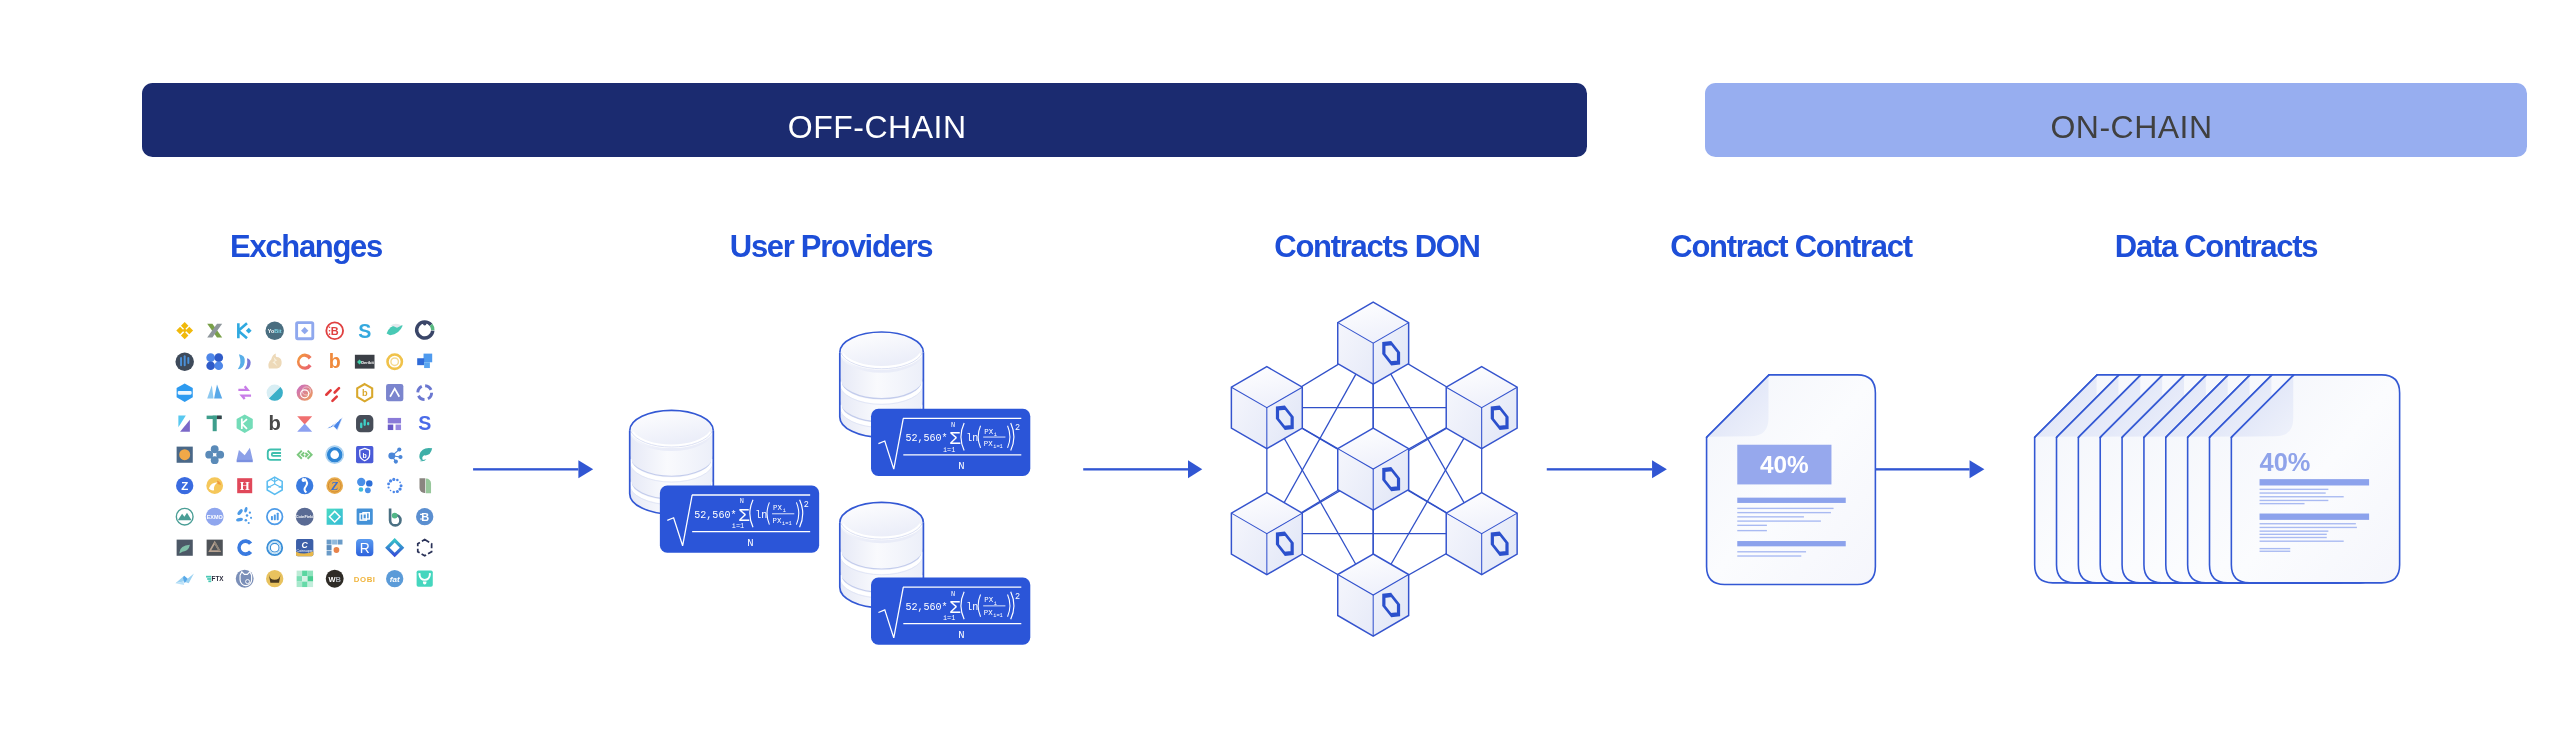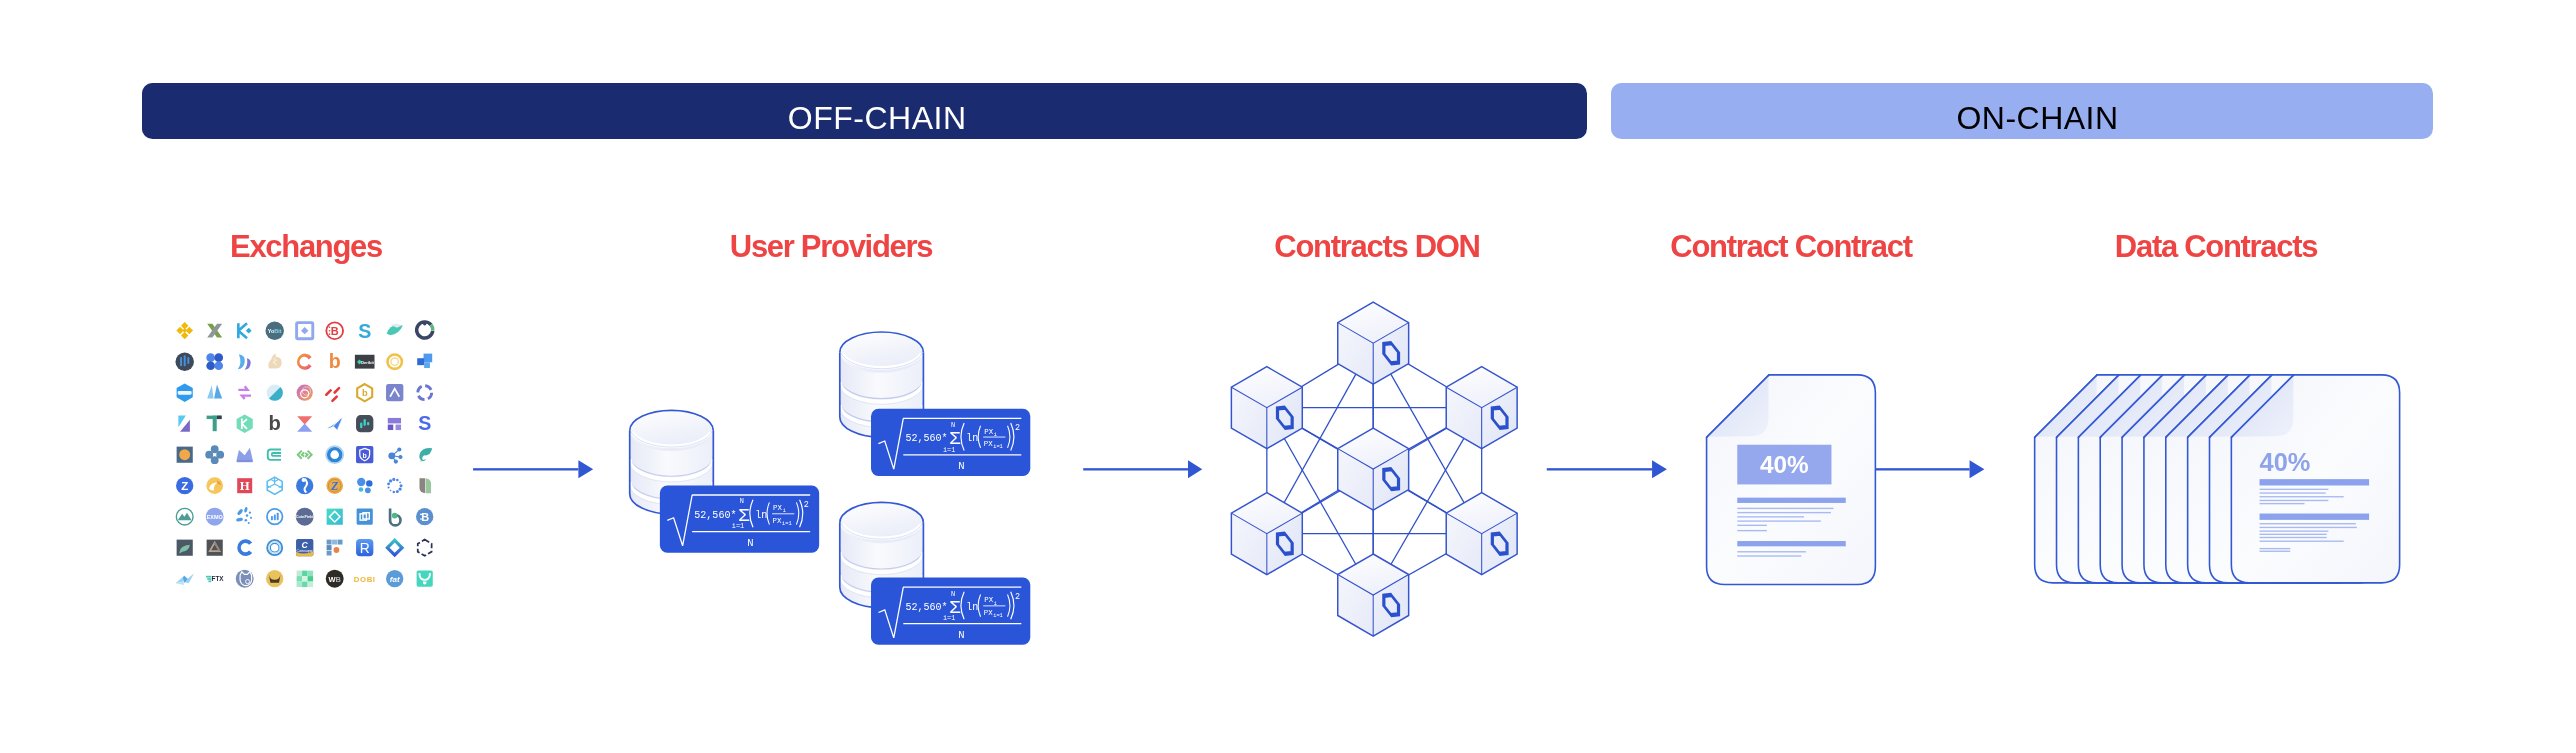--- a/index.html
+++ b/index.html
@@ -1,20 +1,20 @@
 <!DOCTYPE html>
 <html style="font-size:8.5px"><head><meta charset="utf-8">
 <style>
 *{margin:0;padding:0;box-sizing:border-box}
 html,body{background:#fff}
 #canvas{position:relative;width:2576px;height:754px;background:#fff;font-family:"Liberation Sans",sans-serif;overflow:hidden}
-.bar{position:absolute;top:83px;height:56px;border-radius:10.6px;display:flex;align-items:center;justify-content:center;font-size:32px;font-weight:500;letter-spacing:0.5px;padding-top:14px}
+.bar{position:absolute;top:83px;height:74px;border-radius:10.6px;display:flex;align-items:center;justify-content:center;font-size:32px;font-weight:500;letter-spacing:0.5px;padding-top:14px}
 #offchain{left:142px;width:1445px;background:#1B2B70;color:#fff;padding-left:25.4px}
-#onchain{left:1611px;width:822px;background:#97AEF0;color:#000000;padding-left:31px}
-.title{position:absolute;top:229px;transform:translateX(-50%);font-size:31px;font-weight:700;letter-spacing:-1.3px;color:#ef4444;white-space:nowrap}
+#onchain{left:1705px;width:822px;background:#97AEF0;color:#404040;padding-left:31px}
+.title{position:absolute;top:229px;transform:translateX(-50%);font-size:31px;font-weight:700;letter-spacing:-1.3px;color:#1d4ed8;white-space:nowrap}
 #grid{position:absolute;left:170px;top:315px;display:grid;grid-template-columns:repeat(9,30px);grid-auto-rows:31px}
 .cell{display:flex;align-items:center;justify-content:center}
 .layer{position:absolute;left:0;top:0}
 </style></head>
 <body>
 <div id="canvas">
 <div class="bar" id="offchain">OFF-CHAIN</div>
 <div class="bar" id="onchain">ON-CHAIN</div>
 <div class="title" style="left:306px">Exchanges</div>
 <div class="title" style="left:831px">User Providers</div>

